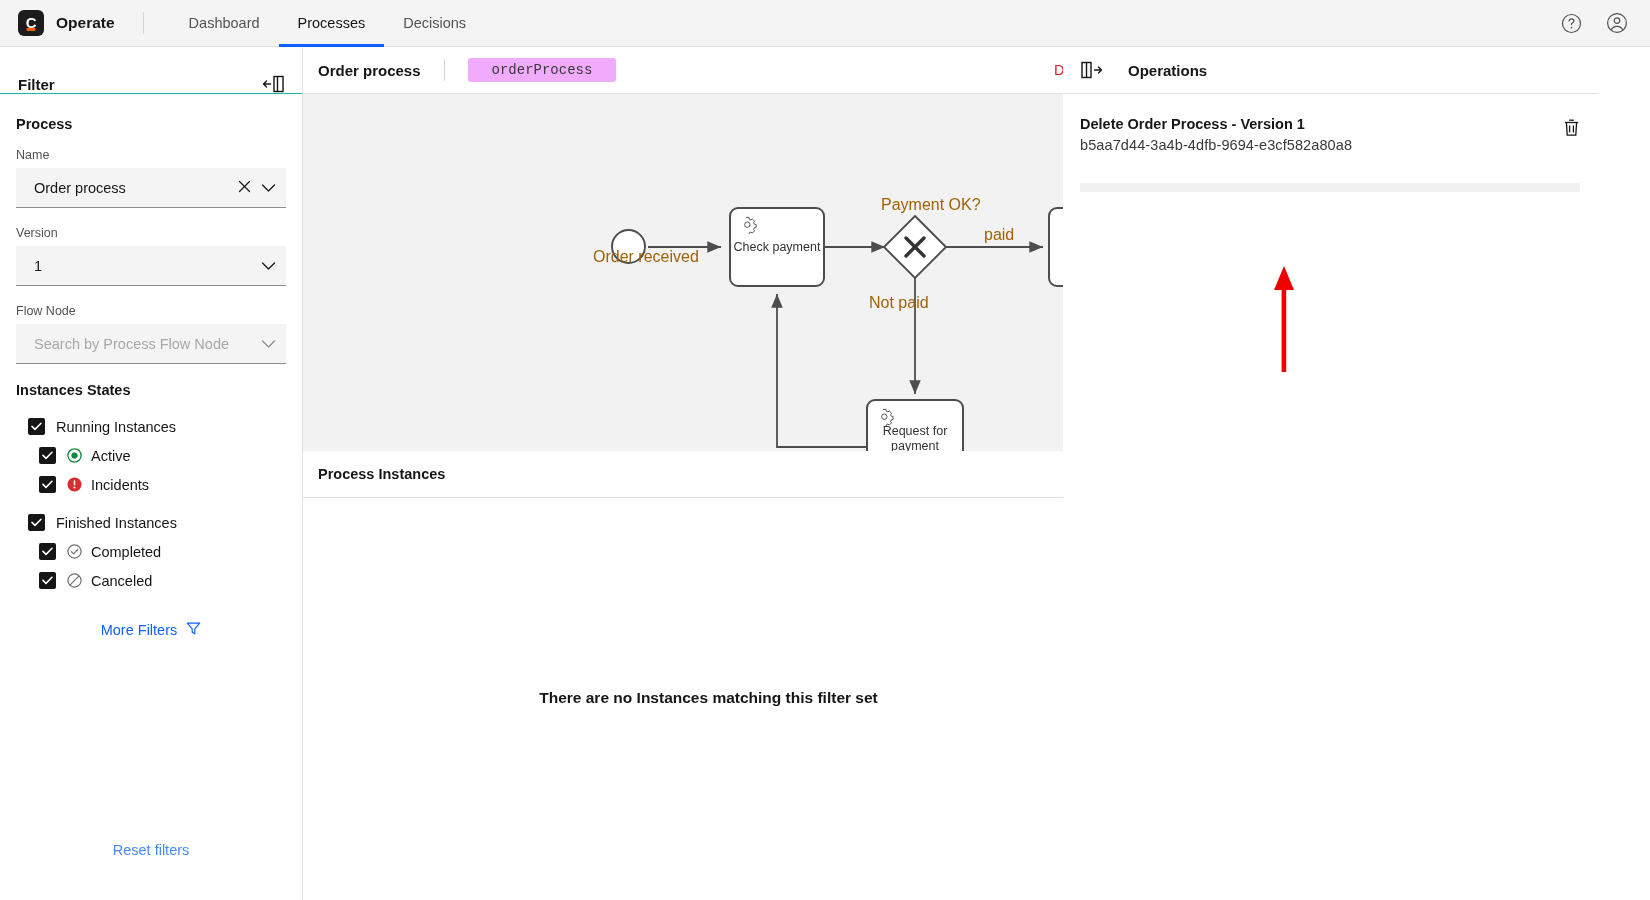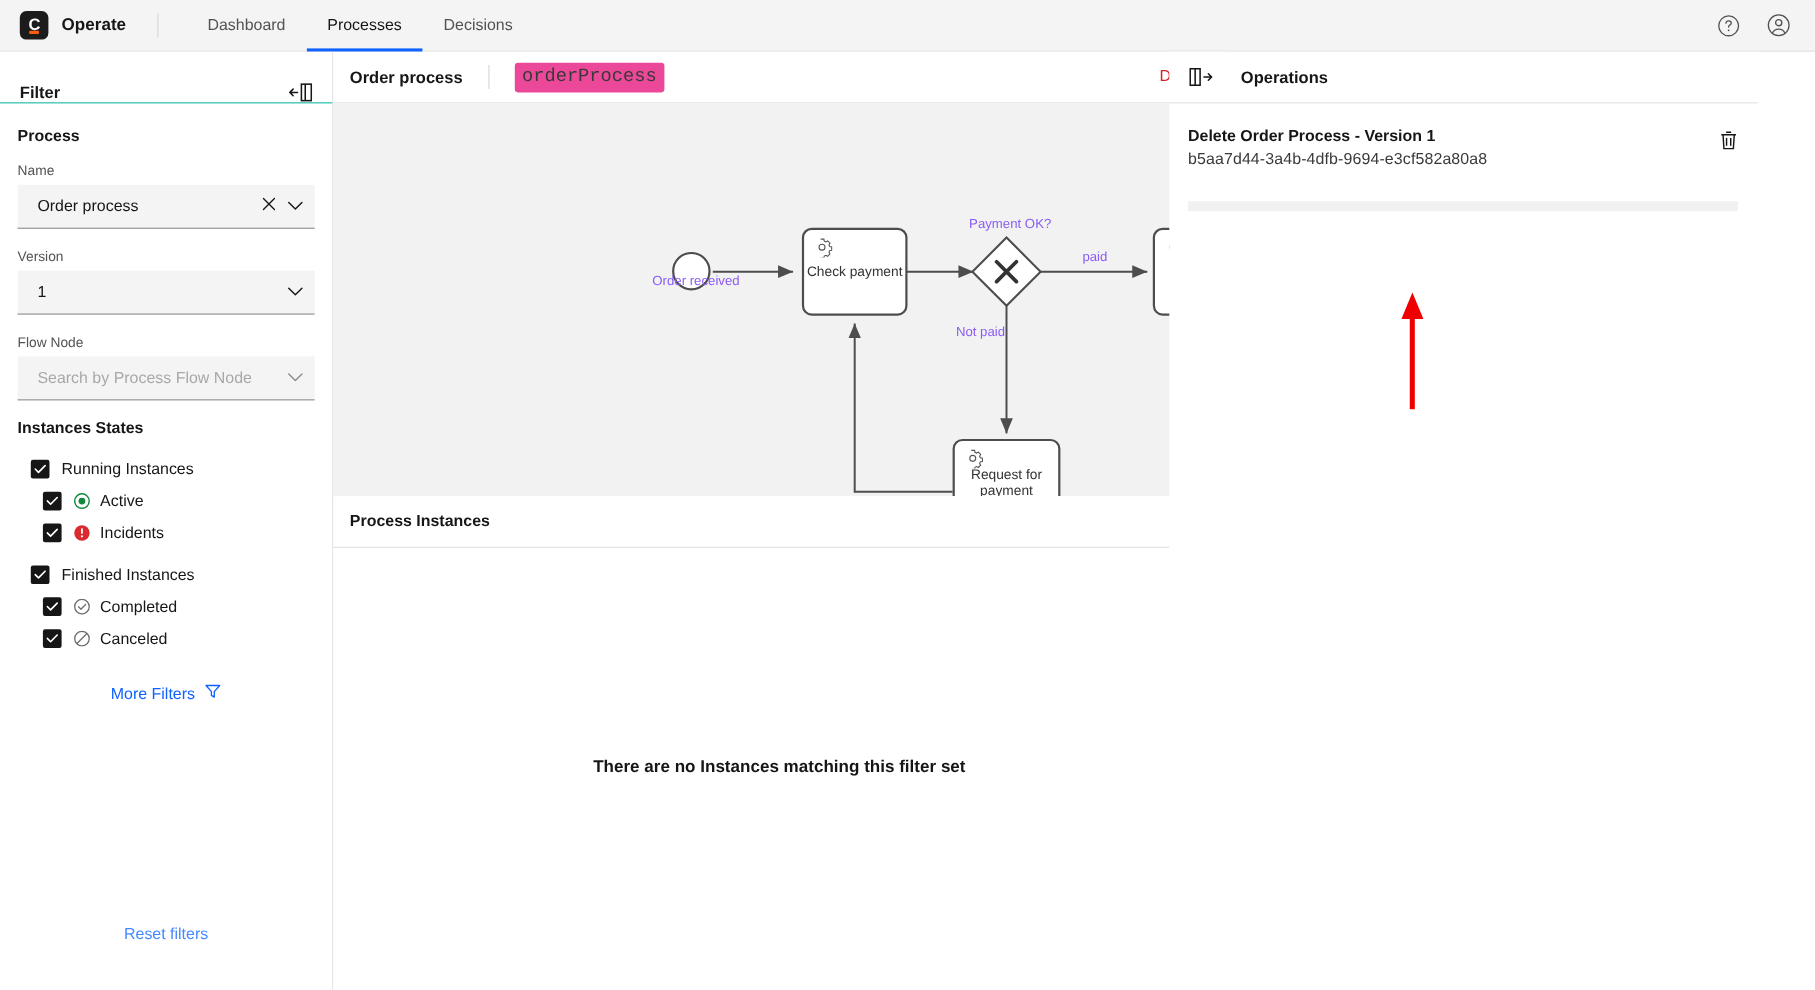--- a/index.html
+++ b/index.html
@@ -110,41 +110,41 @@
     position: absolute; left: 303px; top: 47px; width: 812px; height: 853px;
     background: #fff; border-right: 1px solid #e0e0e0;
   }
   #center-header {
     height: 47px; display: flex; align-items: center; padding: 0 18px 0 15px;
     border-bottom: 1px solid #e0e0e0;
   }
   #process-name { font-size: 15px; font-weight: 700; }
   #center-divider { width: 1px; height: 22px; background: #d6d6d6; margin: 0 23px; }
   #process-id-badge {
-    background: #ec4899; border-radius: 3px; padding: 4px 7px;
-    font-family: "Liberation Mono", monospace; font-size: 17px; color: #393939;
+    background: #f0abfc; border-radius: 3px; padding: 4px 24px;
+    font-family: "Liberation Mono", monospace; font-size: 14px; color: #393939;
   }
   #delete-link {
     margin-left: auto; color: #da1e28; font-size: 14.5px; cursor: pointer;
   }
   #diagram-area {
     position: relative; height: 357px; background: #f2f2f2; overflow: hidden;
   }
   #instances-header {
     height: 47px; display: flex; align-items: center; padding: 0 15px;
     border-bottom: 1px solid #e0e0e0;
   }
   #instances-title { font-size: 14.5px; font-weight: 700; }
   #empty-state {
     height: 400px; display: flex; align-items: center; justify-content: center;
     font-size: 15.5px; font-weight: 700; color: #161616;
   }
 
   
-  .bpmn-label { position: absolute; font-size: 12px; color: #8b5cf6; white-space: nowrap; }
+  .bpmn-label { position: absolute; font-size: 16px; color: #a16207; white-space: nowrap; }
   .bpmn-task {
     position: absolute; background: #fff; border: 2px solid #4d4d4d;
     border-radius: 9px; display: flex; align-items: center; justify-content: center;
     font-size: 12.5px; color: #333; text-align: center; line-height: 1.18;
   }
   .task-gear { position: absolute; left: 7px; top: 6px; }
   .bpmn-start {
     position: absolute; width: 35px; height: 35px; border-radius: 50%;
     border: 2px solid #4d4d4d; background: #fff;
   }

